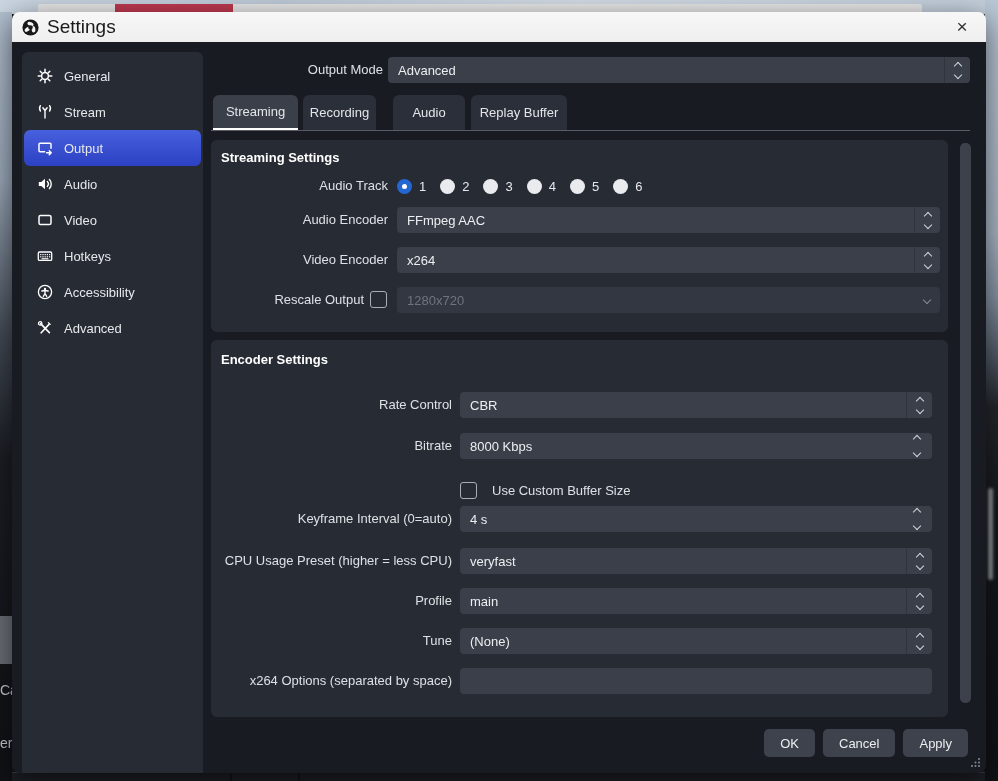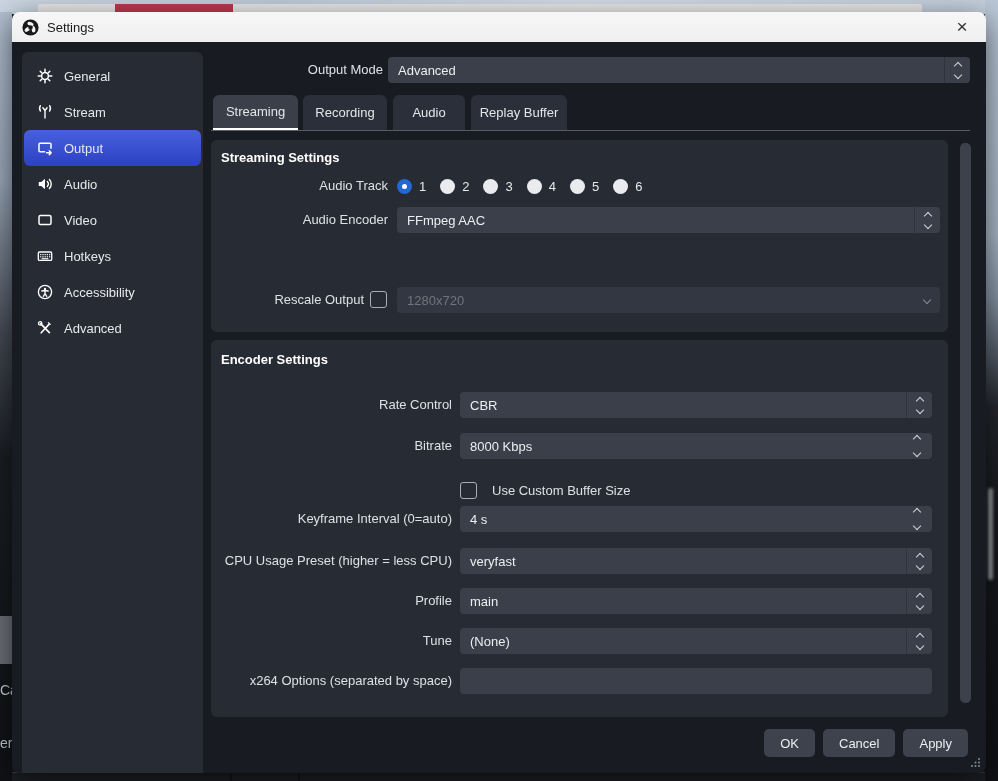--- a/index.html
+++ b/index.html
@@ -26,21 +26,21 @@
     background: rgba(222,227,232,.6); filter: blur(1.5px); border-radius:3px; }
   .desktop-bottom { position:absolute; left:12px; bottom:0; width:973px; height:9px; background:#1d2026; }
   .desktop-bottom .vline { position:absolute; top:0; width:2px; height:9px; background:#14161a; }
   .desktop-bottom .hline { position:absolute; left:0; top:0; width:100%; height:1px; background:#3a3e45; }
 
   
   .window { position:absolute; left:12px; top:12px; width:974px; height:761px;
     border-radius:8px; overflow:hidden; box-shadow: 0 8px 30px rgba(0,0,0,.6); }
   .titlebar { height:30px; background:linear-gradient(180deg,#f7f7f7,#efefef);
     display:flex; align-items:center; padding:0 10px; color:#1a1a1a; }
-  .titlebar .t-title { margin-left:8px; font-size:13px; }
+  .titlebar .t-title { margin-left:8px; font-size:19px; }
   .titlebar .close { margin-left:auto; width:28px; height:26px; display:flex; align-items:center;
     justify-content:center; font-size:19px; color:#333; cursor:default; }
   .dlg { position:relative; height:731px; background:#181b22; color:#dde0e4; }
 
   
   .sidebar { position:absolute; left:10px; top:10px; width:181px; height:751px;
     background:#272b34; border-radius:6px; padding-top:6px; }
   .side-item { height:36px; margin:0 2px; border-radius:6px; display:flex; align-items:center;
     padding-left:13px; gap:11px; color:#e6e8eb; }
   .side-item.sel { background:linear-gradient(180deg,#4760dd,#2c41c4); }
@@ -235,21 +235,21 @@
       <span class="val">Advanced</span>
       <span class="arrows">
           <span class="chev up"></span>
           <span class="chev down"></span>
         </span>
     </div>
 
     <div class="tab active" style="left:201px;width:85px;">
       <span>Streaming</span>
       </div>
-    <div class="tab" style="left:291px;width:84px;">
+    <div class="tab" style="left:291px;width:73px;">
       <span>Recording</span>
       </div>
     <div class="tab" style="left:381px;width:72px;">
       <span>Audio</span>
       </div>
     <div class="tab" style="left:459px;width:96px;">
       <span>Replay Buffer</span>
       </div>
     <div class="tabs-divider"></div>
 
@@ -290,20 +290,30 @@
         <span class="lbl">Audio Encoder</span>
         <div class="ctl combo">
           <span class="val">FFmpeg AAC</span>
           <span class="arrows">
               <span class="chev up"></span>
               <span class="chev down"></span>
             </span>
         </div>
       </div>
 
+      <div class="row" style="top:107px;">
+        <span class="lbl">Video Encoder</span>
+        <div class="ctl combo">
+          <span class="val">x264</span>
+          <span class="arrows">
+              <span class="chev up"></span>
+              <span class="chev down"></span>
+            </span>
+        </div>
+      </div>
 
       <div class="row" style="top:147px;">
         <span class="lbl" style="width:153px;">Rescale Output</span>
         <span class="cb cb-rescale"></span>
         <div class="ctl combo disabled">
           <span class="val">1280x720</span>
           <span class="arrows">
               <span class="chev down"></span>
             </span>
         </div>

